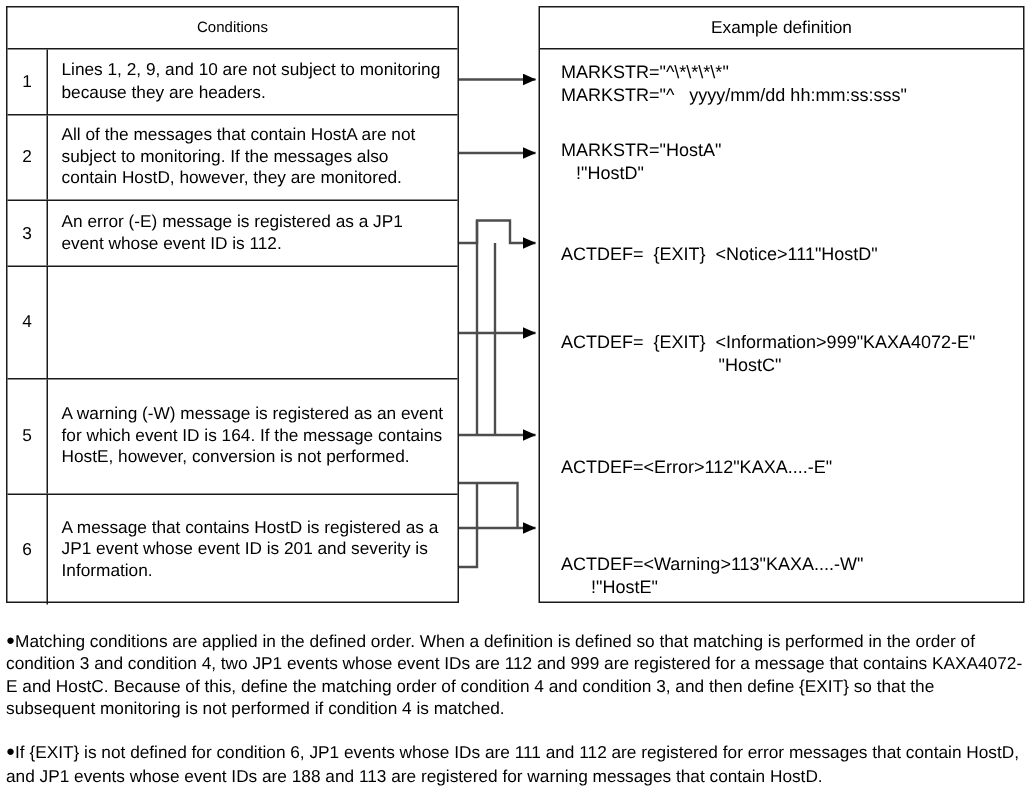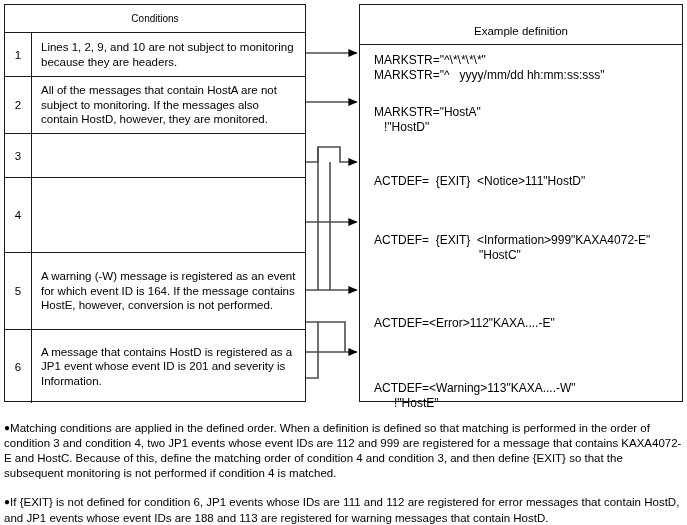--- a/index.html
+++ b/index.html
@@ -59,21 +59,20 @@
   .def-panel{
     position:absolute;left:359px;top:4px;width:324px;height:398px;
     border:1.5px solid #1a1a1a;
     box-sizing:border-box;
   }
   .def-head{
     height:27px;
     border-bottom:1.5px solid #1a1a1a;
     display:flex;align-items:center;justify-content:center;
     font-size:11.5px;
-    margin-top:12px;
   }
   .def-body{position:relative;height:369px;}
   .def-line{
     position:absolute;left:14px;
     font-size:12px;
     line-height:15px;
     white-space:pre;
   }
   .def-sub{
     position:absolute;
@@ -107,20 +106,21 @@
     <div class="cond-row r1">
       <div class="cond-num">1</div>
       <div class="cond-text">Lines 1, 2, 9, and 10 are not subject to monitoring because they are headers.</div>
     </div>
     <div class="cond-row r2">
       <div class="cond-num">2</div>
       <div class="cond-text">All of the messages that contain HostA are not subject to monitoring. If the messages also contain HostD, however, they are monitored.</div>
     </div>
     <div class="cond-row r3">
       <div class="cond-num">3</div>
+      <div class="cond-text">An error (-E) message is registered as a JP1 event whose event ID is 112.</div>
     </div>
     <div class="cond-row r4">
       <div class="cond-num">4</div>
     </div>
     <div class="cond-row r5">
       <div class="cond-num">5</div>
       <div class="cond-text">A warning (-W) message is registered as an event for which event ID is 164. If the message contains HostE, however, conversion is not performed.</div>
     </div>
     <div class="cond-row r6">
       <div class="cond-num">6</div>

